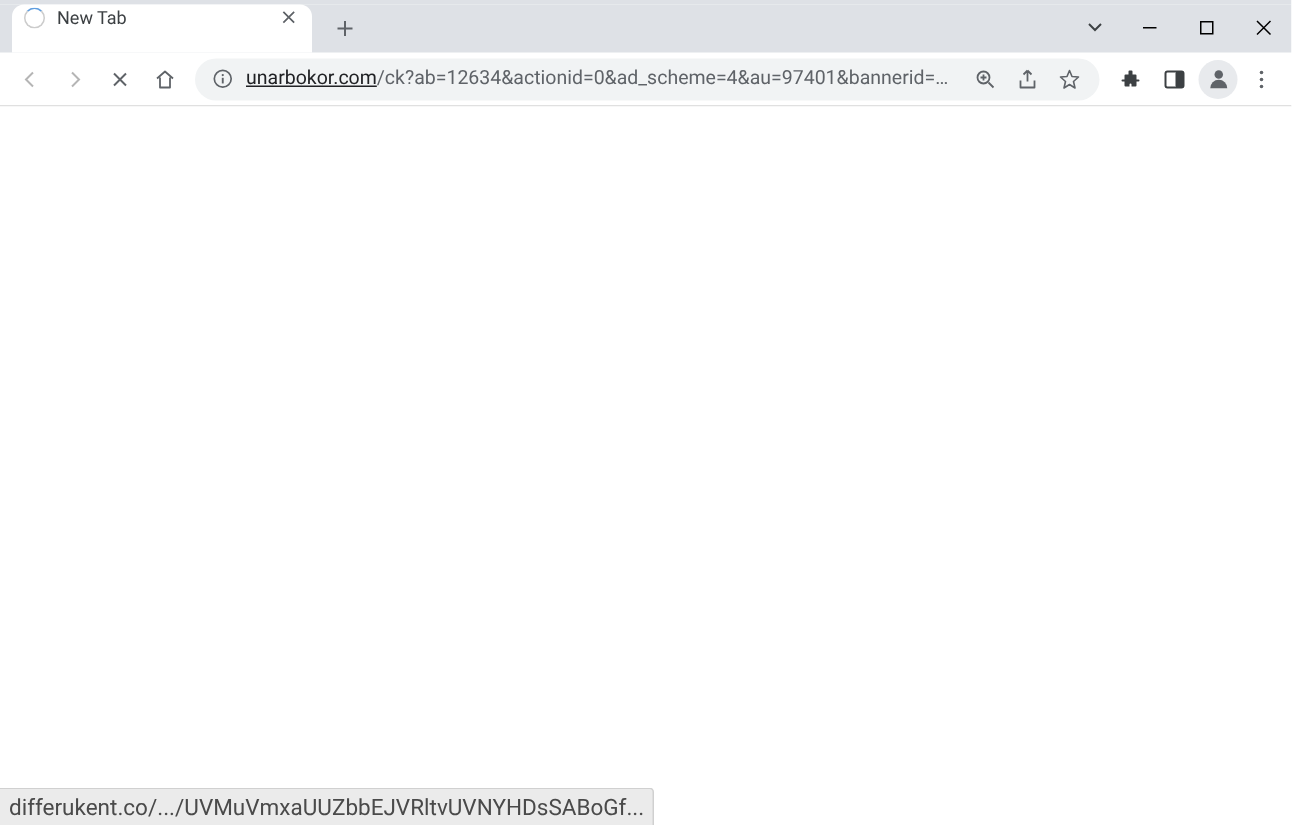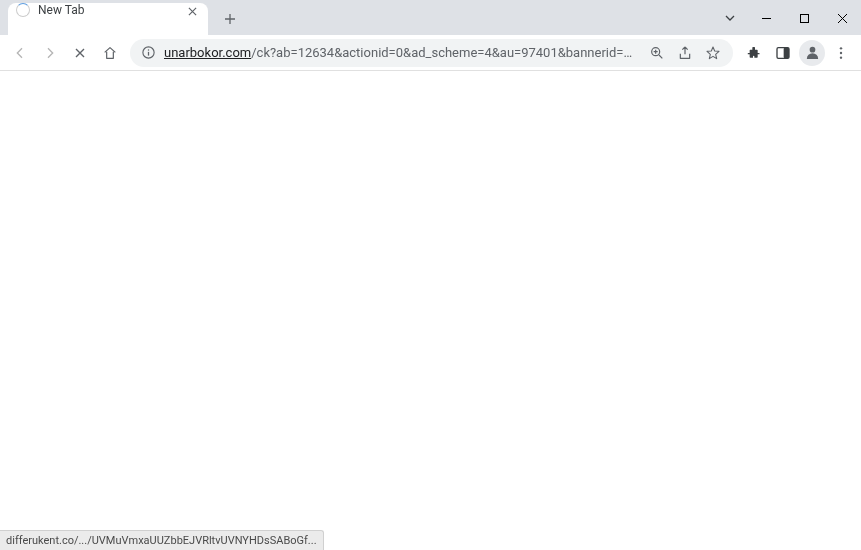--- a/index.html
+++ b/index.html
@@ -22,22 +22,22 @@
       align-items: flex-end;
       position: relative;
     }
     .tab {
       margin-left: 8px;
       height: 32px;
       width: 200px;
       background: #fff;
       border-radius: 8px 8px 0 0;
       display: flex;
-      align-items: flex-start;
-      padding: 0 8px;
+      align-items: flex-end;
+      padding: 16px 8px;
       position: relative;
     }
     .tab-spinner {
       width: 14px;
       height: 14px;
       border: 1.5px solid #ccc;
       border-top-color: #5f9ee0;
       border-radius: 50%;
       margin-right: 8px;
       flex-shrink: 0;
@@ -179,21 +179,21 @@
       background: #fff;
     }
     .status-bar {
       position: absolute;
       bottom: 0;
       left: 0;
       background: #ebebeb;
       border: 1px solid #d0d0d0;
       border-left: none;
       border-bottom: none;
-      font-size: 11px;
+      font-size: 15px;
       color: #4a4a4a;
       padding: 3px 6px;
       border-top-right-radius: 3px;
     }
   </style>
 </head>
 <body>
 
 <div class="window-top"></div>
 

